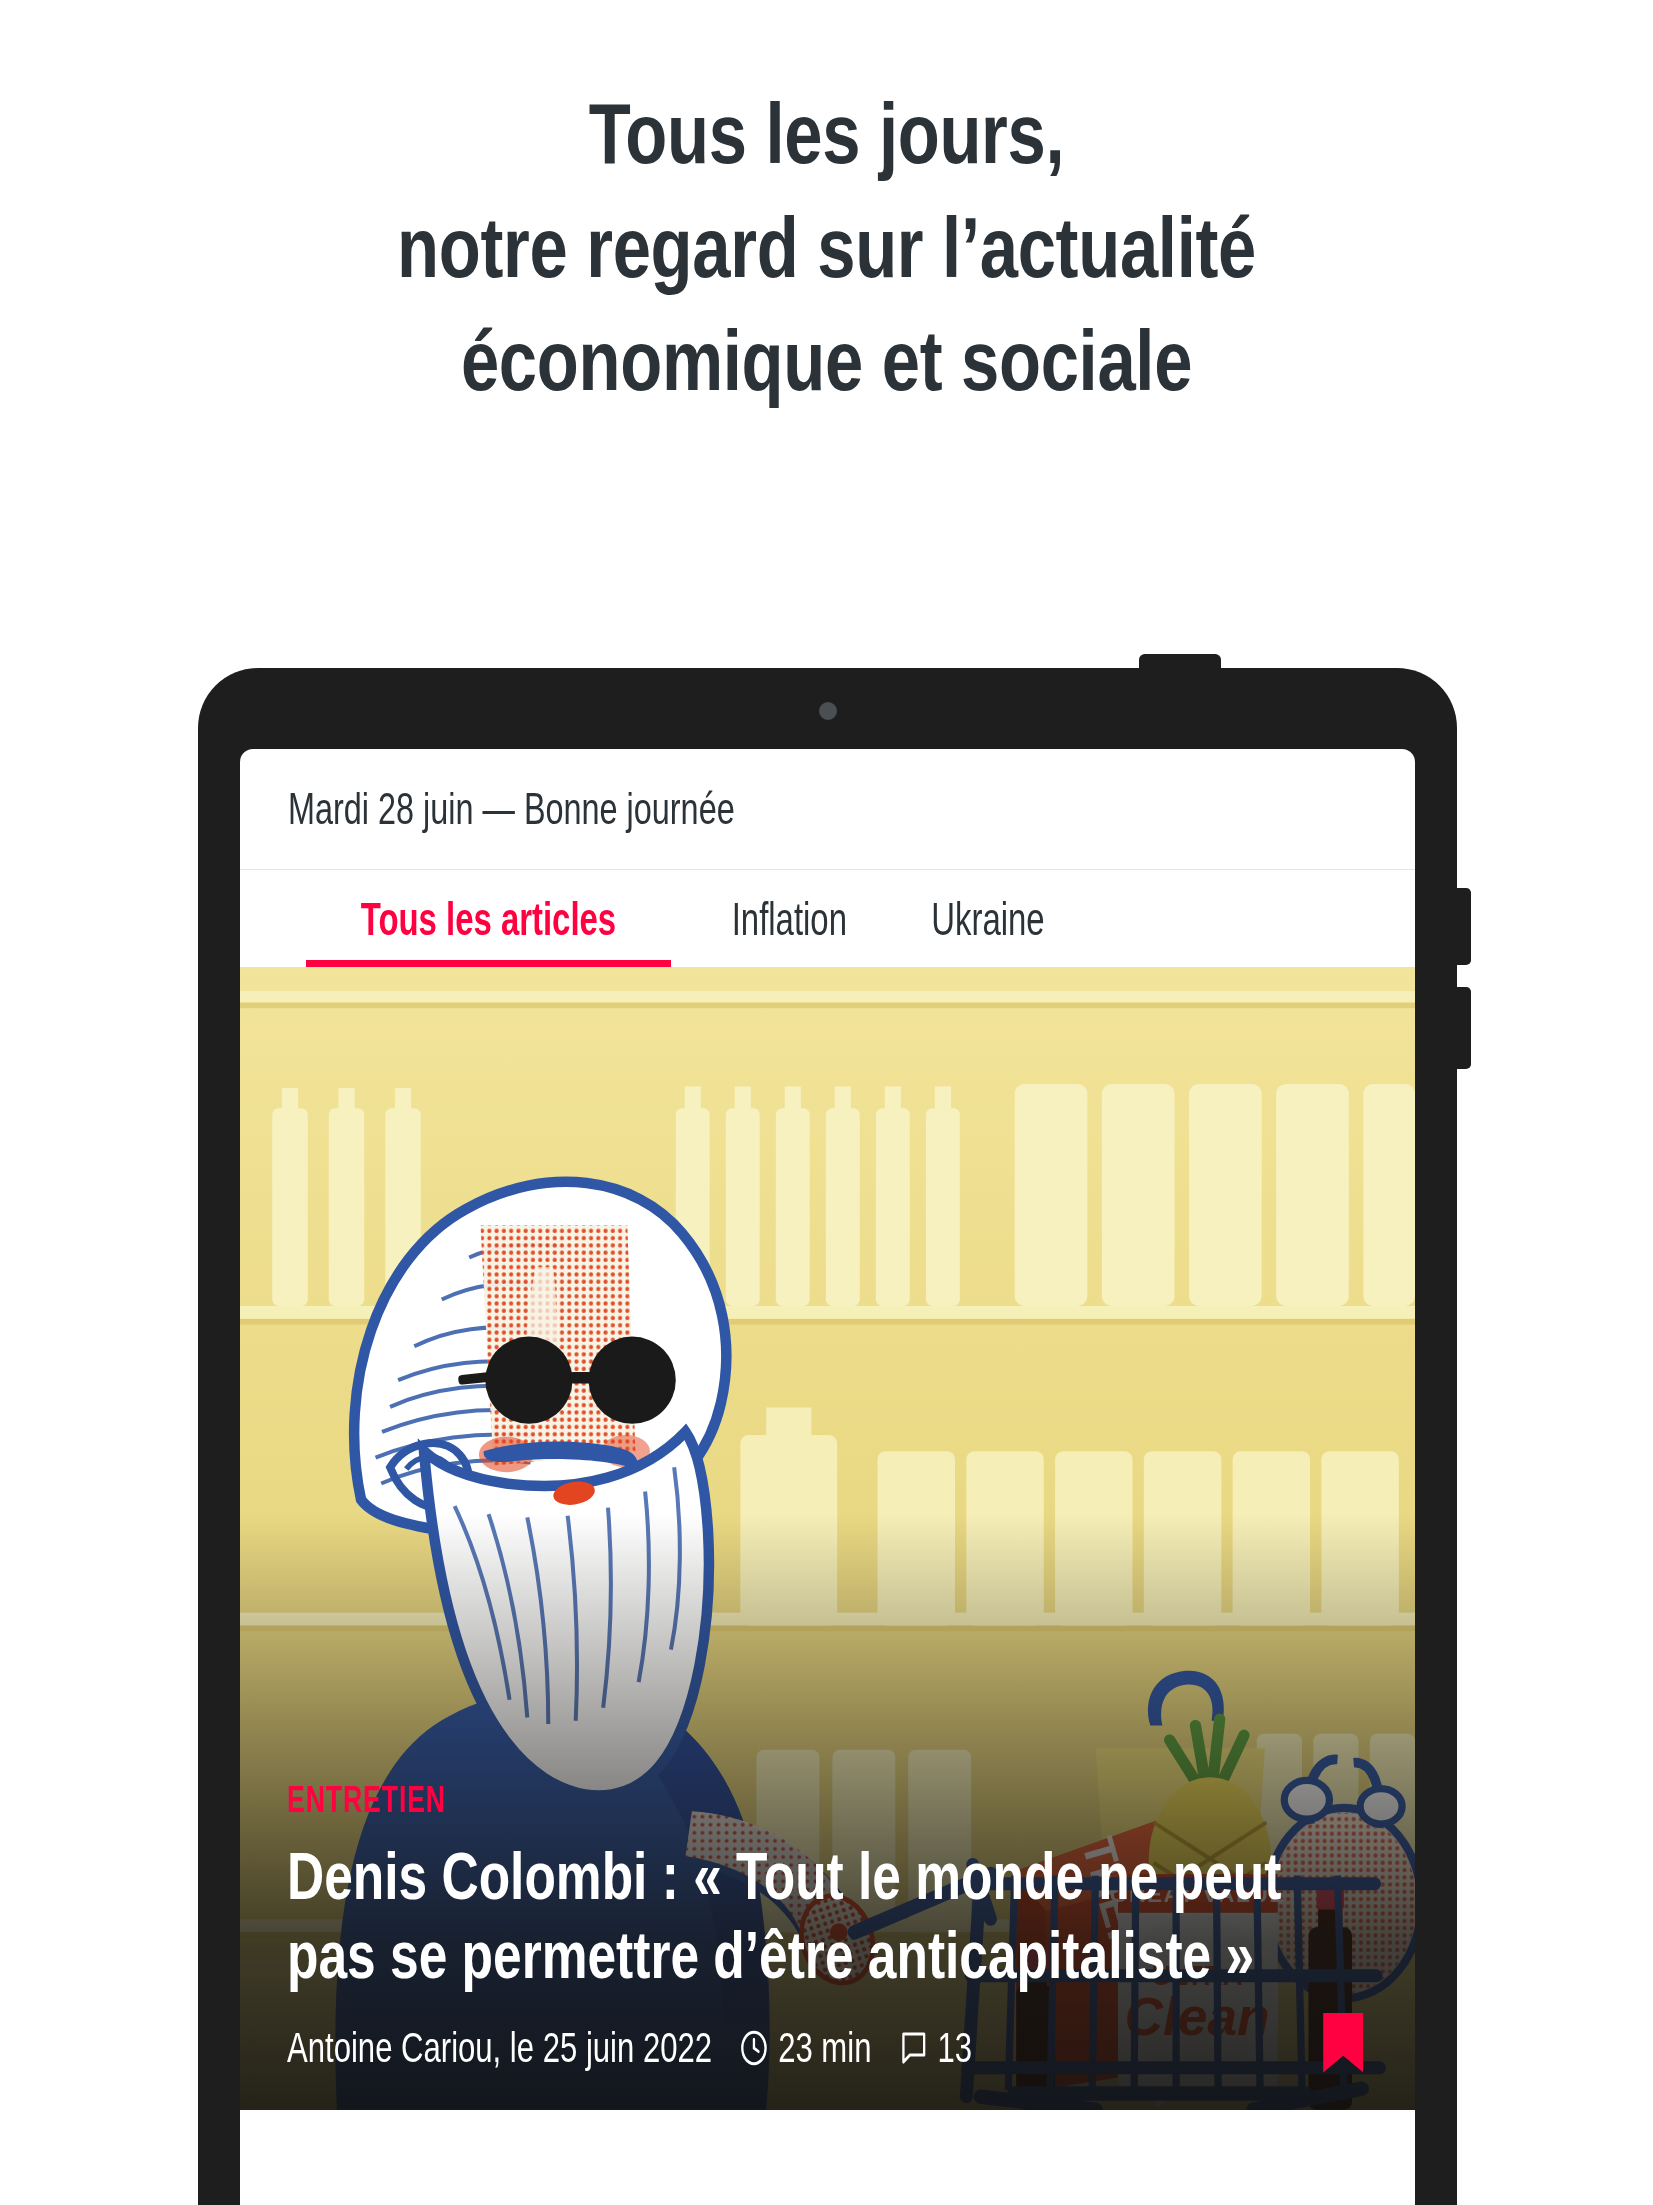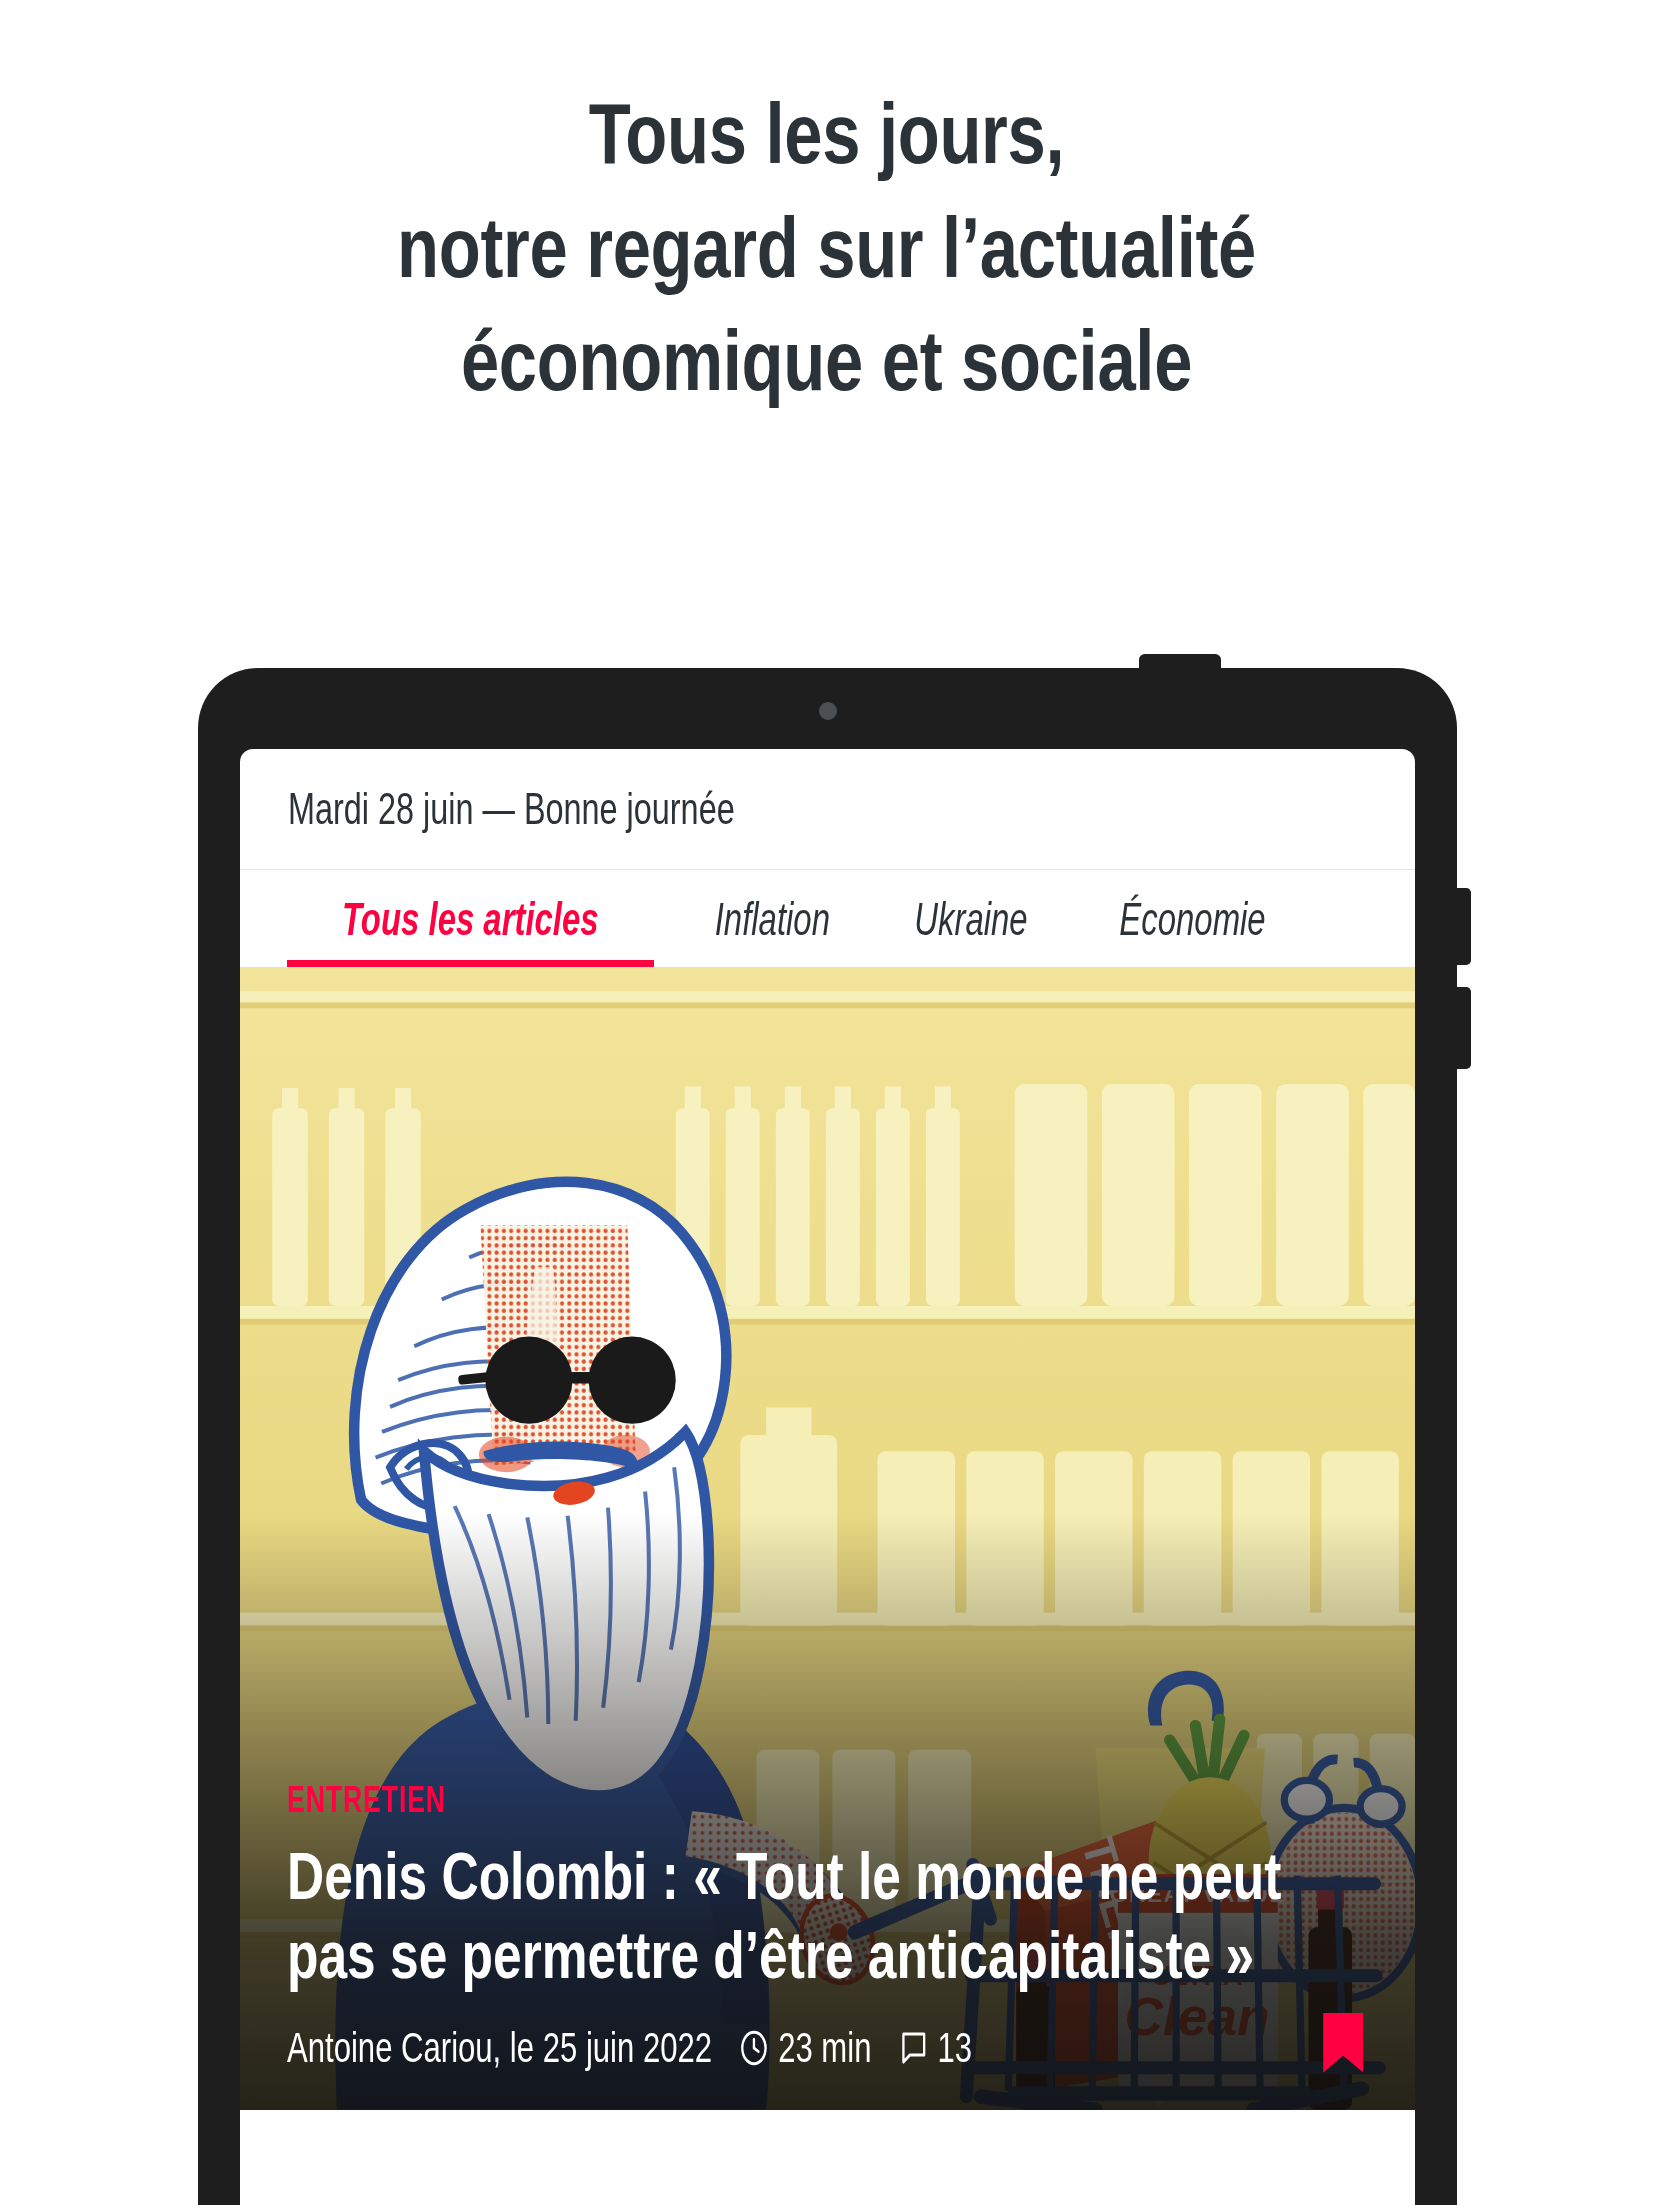--- a/index.html
+++ b/index.html
@@ -117,24 +117,23 @@
     transform-origin:0 50%;
     display:inline-block;
     white-space:nowrap;
   }
 
   
   .tabs {
     height:97px;
     display:flex;
     align-items:stretch;
-    padding-left:47px;
+    padding-left:66px;
     border-bottom:0;
     position:relative;
-    font-style:italic;
   }
   .tab {
     display:flex;
     align-items:center;
     position:relative;
     margin-right:36px;
     cursor:pointer;
   }
   .tab-label {
     font-size:47px;
@@ -243,23 +242,20 @@
 
     <div class="tabs">
       <div class="tab active">
         <span class="tab-label">Tous les articles</span>
       </div>
       <div class="tab">
         <span class="tab-label">Inflation</span>
       </div>
       <div class="tab">
         <span class="tab-label">Ukraine</span>
-      </div>
-      <div class="tab">
-        <span class="tab-label">Économie</span>
       </div>
     </div>
 
     <div class="hero">
 
       <svg class="hero-art" viewBox="0 0 1456 1416" preserveAspectRatio="xMidYMid slice">
         <defs>
           <linearGradient id="shelfbg" x1="0" y1="0" x2="0" y2="1">
             <stop offset="0" stop-color="#f2e49a"></stop>
             <stop offset="0.5" stop-color="#e9d882"></stop>

